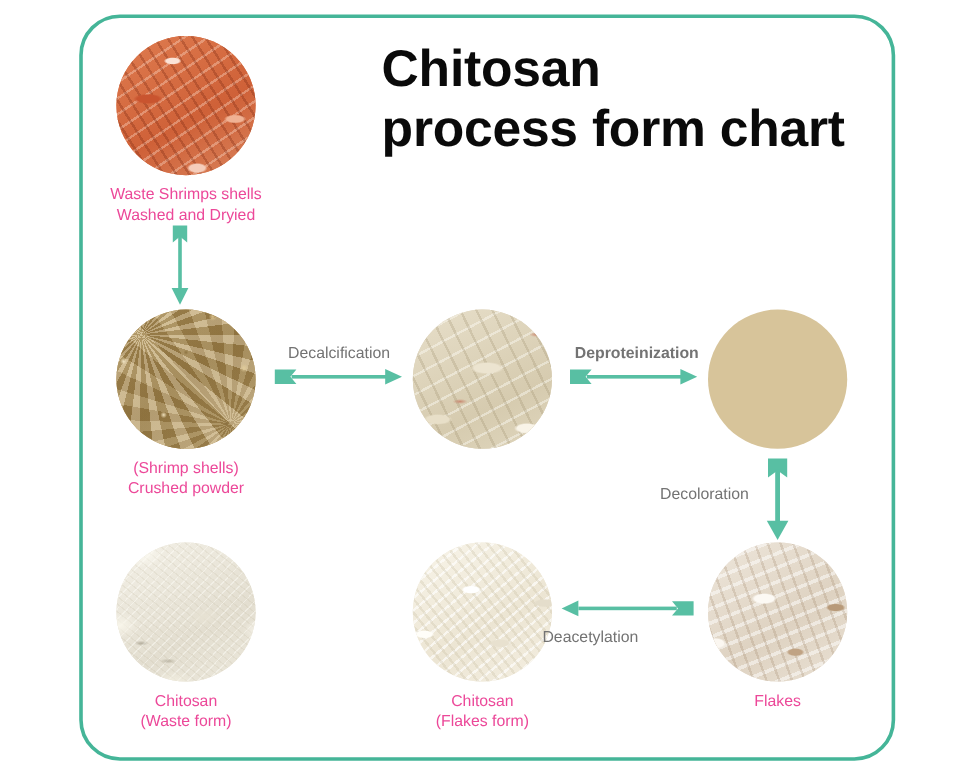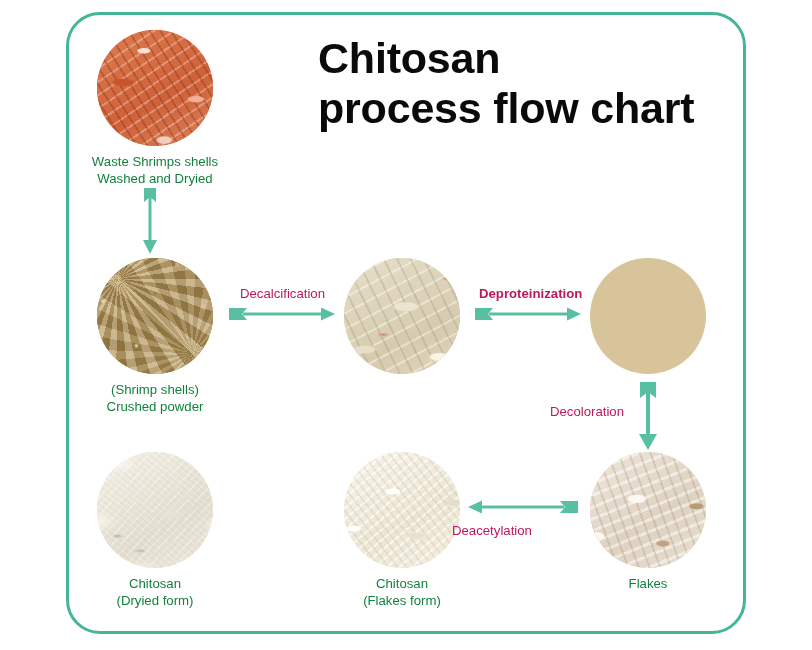--- a/index.html
+++ b/index.html
@@ -65,21 +65,21 @@
   }
   .photo .tex {
     position: absolute;
     left: -30%; top: -30%;
     width: 160%; height: 160%;
   }
   .caption {
     margin-top: 7px;
     font-size: 13.2px;
     line-height: 1.32;
-    color: #15803d;
+    color: #ec4899;
     white-space: nowrap;
   }
   .caption .cl { display: block; }
 
   
   #node-shrimp      { left: 97px;  top: 30px;  }
   #node-crushed     { left: 97px;  top: 258px; }
   #node-decalcified { left: 344px; top: 258px; }
   #node-deprot      { left: 590px; top: 258px; }
   #node-chitin      { left: 590px; top: 452px; }
@@ -98,21 +98,21 @@
 
   #arrow-down-left  { left: 140px; top: 188px; }
   #arrow-right-1    { left: 229px; top: 305px; }
   #arrow-right-2    { left: 475px; top: 305px; }
   #arrow-down-right { left: 634px; top: 382px; }
   #arrow-left-1     { left: 468px; top: 498px; }
 
   .arrow-label {
     position: absolute;
     font-size: 13.2px;
-    color: #be185d;
+    color: #737373;
     white-space: nowrap;
   }
   #label-decalcification { left: 240px; top: 286px; }
   #label-deproteinization { left: 479px; top: 286px; font-weight: bold; }
   #label-decoloration    { left: 550px; top: 404px; }
   #label-deacetylation   { left: 452px; top: 523px; }
 
   
   .tex-shrimp {
     background-color: #d9754a;
@@ -242,21 +242,21 @@
 </style>
 </head>
 <body>
 
 <div class="canvas">
 
   <div class="frame"></div>
 
   <div class="title">
     <span class="line line1">Chitosan</span>
-    <span class="line line2">process flow chart</span>
+    <span class="line line2">process form chart</span>
   </div>
 
   <div class="node" id="node-shrimp">
     <div class="photo">
       <div class="tex tex-shrimp"></div>
     </div>
     <div class="caption">
       <span class="cl">Waste Shrimps shells</span>
       <span class="cl">Washed and Dryied</span>
     </div>
@@ -302,21 +302,21 @@
       <span class="cl">(Flakes form)</span>
     </div>
   </div>
 
   <div class="node" id="node-powder">
     <div class="photo">
       <div class="tex tex-powder"></div>
     </div>
     <div class="caption">
       <span class="cl">Chitosan</span>
-      <span class="cl">(Dryied form)</span>
+      <span class="cl">(Waste form)</span>
     </div>
   </div>
 
   <div class="arrow" id="arrow-down-left">
     <svg width="20" height="66" viewBox="0 0 20 66">
       <path d="M4 0 L16 0 L16 14 L10 9 L4 14 Z" fill="#58bfa3"></path>
       <rect x="8.5" y="8" width="3" height="48" fill="#58bfa3"></rect>
       <path d="M10 66 L3 52 L17 52 Z" fill="#58bfa3"></path>
     </svg>
   </div>

